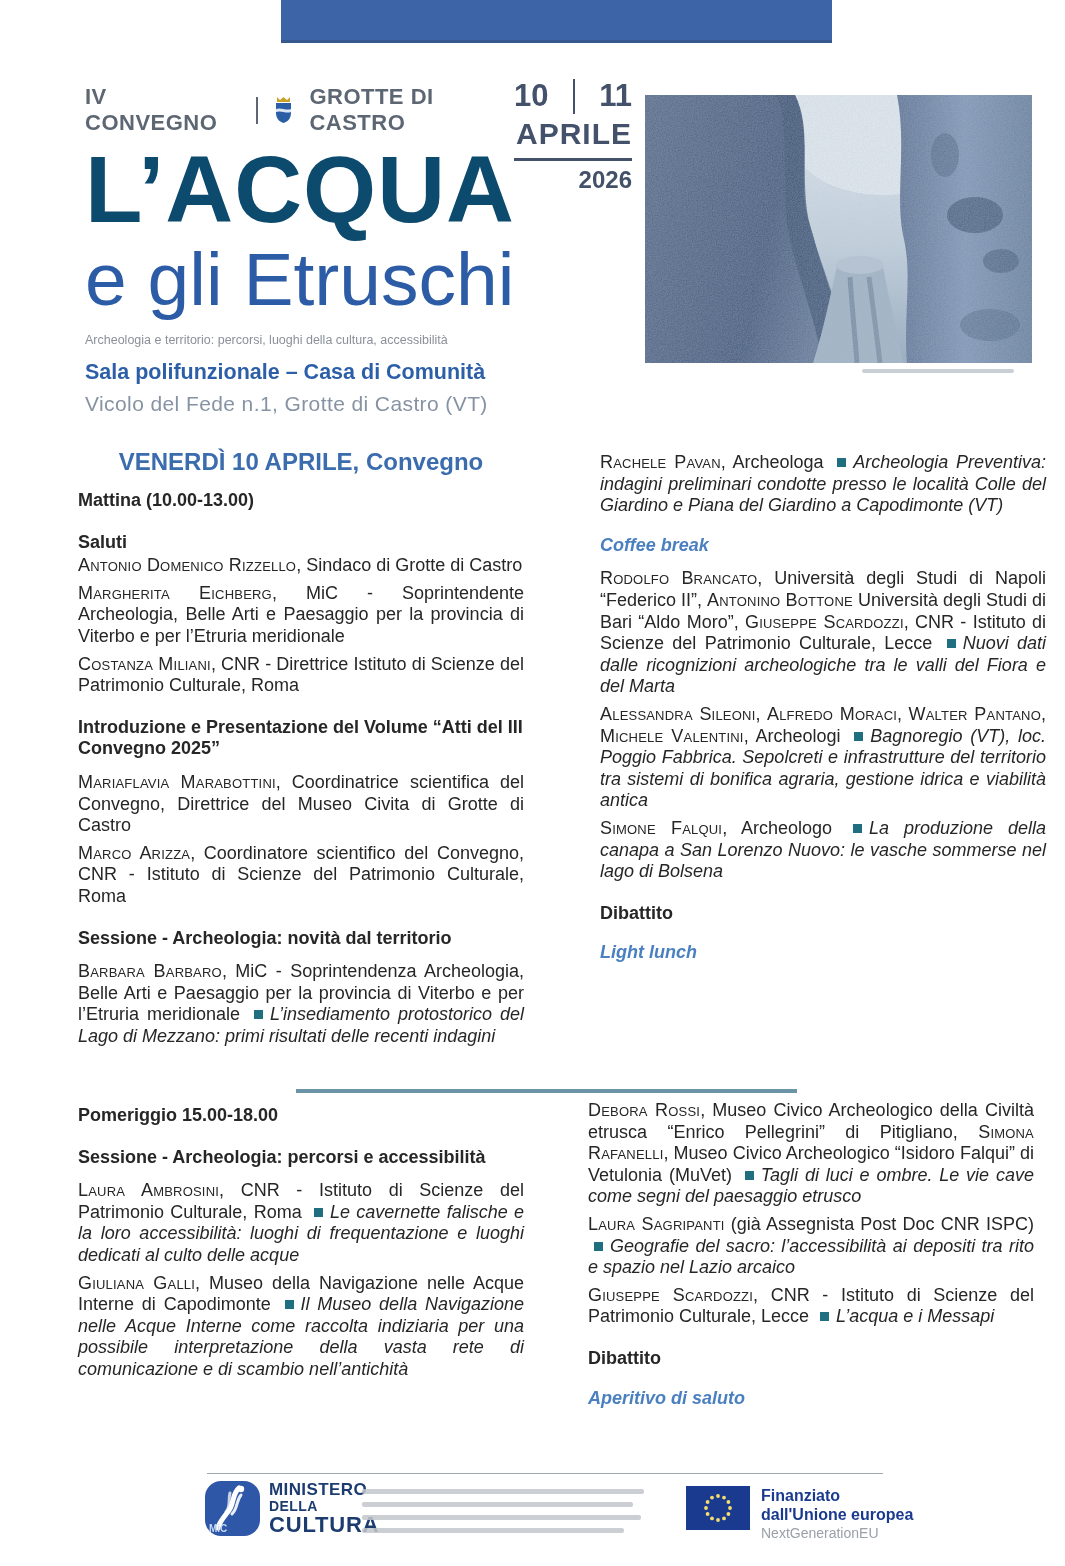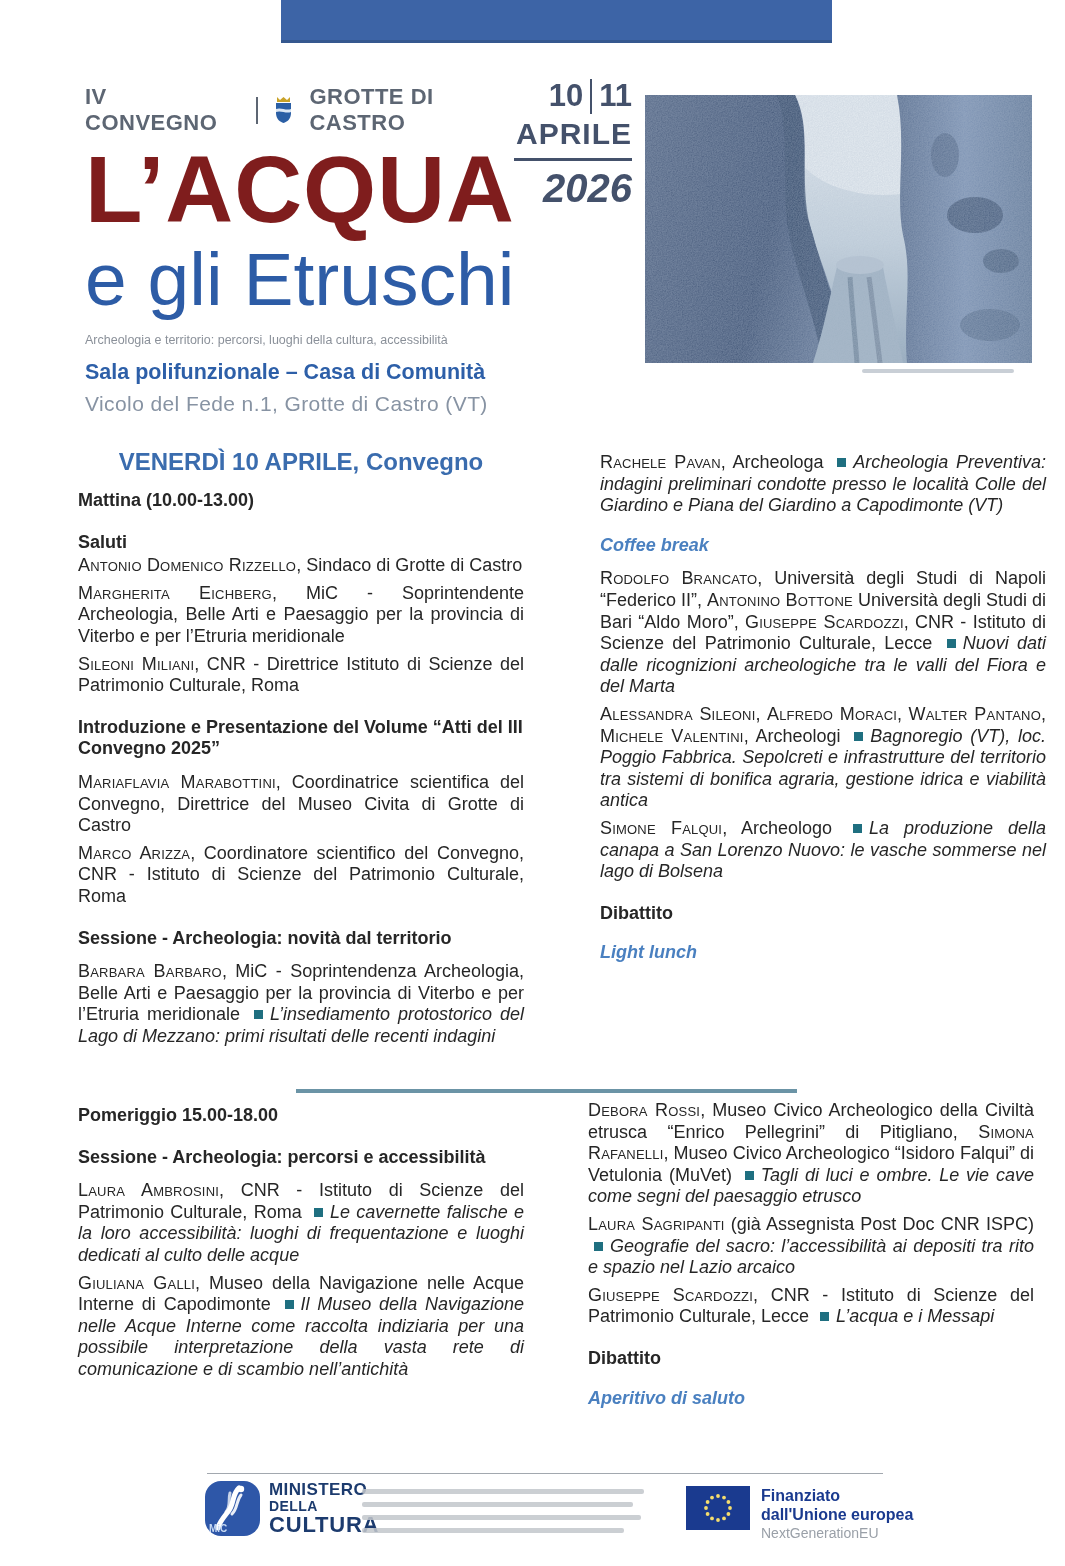--- a/index.html
+++ b/index.html
@@ -9,35 +9,35 @@
   
   .top-bar{position:absolute;left:281px;top:0;width:551px;height:40px;background:#3d64a6;
            border-bottom:3px solid #35588f;}
 
   
   .header{position:absolute;left:85px;top:84px;width:445px;}
   .pre-title{display:flex;align-items:center;gap:15px;color:#5d6673;font-weight:bold;
              font-size:22px;letter-spacing:.5px;}
   .vbar{width:2px;height:27px;background:#5d6673;flex:0 0 auto;}
   .shield{flex:0 0 auto;}
-  .title1{margin:8px 0 4px;color:#7f1d1d;font-weight:bold;font-size:94px;line-height:.98;
+  .title1{margin:8px 0 4px;color:#0c4a6e;font-weight:bold;font-size:94px;line-height:.98;
           letter-spacing:1px;}
   .title2{margin:6px 0 0;color:#2d5ca6;font-weight:400;font-size:75px;line-height:1;}
   .subtitle{margin:16px 0 0;color:#8a9099;font-size:12.5px;}
   .venue{margin:13px 0 0;color:#2d5fa8;font-weight:bold;font-size:21.5px;}
   .address{margin:7px 0 0;color:#8793a3;font-size:21px;letter-spacing:.4px;}
 
   
   .date-block{position:absolute;left:514px;top:78px;width:118px;text-align:right;
               color:#44516b;font-weight:bold;}
-  .date-days{display:flex;justify-content:flex-end;align-items:center;gap:7px;font-size:31px;}
+  .date-days{display:flex;justify-content:space-between;align-items:center;gap:7px;font-size:31px;}
   .date-sep{width:2px;height:35px;background:#44516b;}
   .date-month{font-size:30px;letter-spacing:1px;margin-top:3px;}
   .date-rule{height:0;border-top:3px solid #44516b;margin:7px 0 5px;}
-  .date-year{font-size:40px;font-style:italic;}
+  .date-year{font-size:24px;}
 
   
   .photo{position:absolute;left:645px;top:95px;width:387px;height:268px;margin:0;padding:0;}
   .photo svg{display:block;}
   .photo-caption{position:absolute;left:862px;top:369px;width:152px;height:4px;
                  background:#c9cfd6;border-radius:2px;}
 
   
   .day-heading{position:absolute;left:78px;top:448px;width:446px;margin:0;text-align:center;
                color:#3a6cae;font-weight:bold;font-size:24px;}
@@ -159,21 +159,21 @@
   </figure>
   <div class="photo-caption"></div>
 
   <h2 class="day-heading">VENERDÌ 10 APRILE, Convegno</h2>
 
   <section class="col col-lm">
       <p class="blk-heading">Mattina (10.00-13.00)</p>
       <p class="blk-label">Saluti</p>
       <p class="entry"><span class="sc">Antonio Domenico Rizzello</span>, Sindaco di Grotte di Castro</p>
       <p class="entry"><span class="sc">Margherita Eichberg</span>, MiC - Soprintendente Archeologia, Belle Arti e Paesaggio per la provincia di Viterbo e per l’Etruria meridionale</p>
-      <p class="entry"><span class="sc">Sileoni Miliani</span>, CNR - Direttrice Istituto di Scienze del Patrimonio Culturale, Roma</p>
+      <p class="entry"><span class="sc">Costanza Miliani</span>, CNR - Direttrice Istituto di Scienze del Patrimonio Culturale, Roma</p>
       <p class="blk-heading">Introduzione e Presentazione del Volume “Atti del III Convegno 2025”</p>
       <p class="entry"><span class="sc">Mariaflavia Marabottini</span>, Coordinatrice scientifica del Convegno, Direttrice del Museo Civita di Grotte di Castro</p>
       <p class="entry"><span class="sc">Marco Arizza</span>, Coordinatore scientifico del Convegno, CNR - Istituto di Scienze del Patrimonio Culturale, Roma</p>
       <p class="blk-heading">Sessione - Archeologia: novità dal territorio</p>
       <p class="entry"><span class="sc">Barbara Barbaro</span>, MiC - Soprintendenza Archeologia, Belle Arti e Paesaggio per la provincia di Viterbo e per l’Etruria meridionale <span class="bullet"></span><span class="it">L’insediamento protostorico del Lago di Mezzano: primi risultati delle recenti indagini</span></p>
     </section>
   <section class="col col-rm">
       <p class="entry"><span class="sc">Rachele Pavan</span>, Archeologa <span class="bullet"></span><span class="it">Archeologia Preventiva: indagini preliminari condotte presso le località Colle del Giardino e Piana del Giardino a Capodimonte (VT)</span></p>
       <p class="blk-break">Coffee break</p>
       <p class="entry"><span class="sc">Rodolfo Brancato</span>, Università degli Studi di Napoli “Federico II”, <span class="sc">Antonino Bottone</span> Università degli Studi di Bari “Aldo Moro”, <span class="sc">Giuseppe Scardozzi</span>, CNR - Istituto di Scienze del Patrimonio Culturale, Lecce <span class="bullet"></span><span class="it">Nuovi dati dalle ricognizioni archeologiche tra le valli del Fiora e del Marta</span></p>

